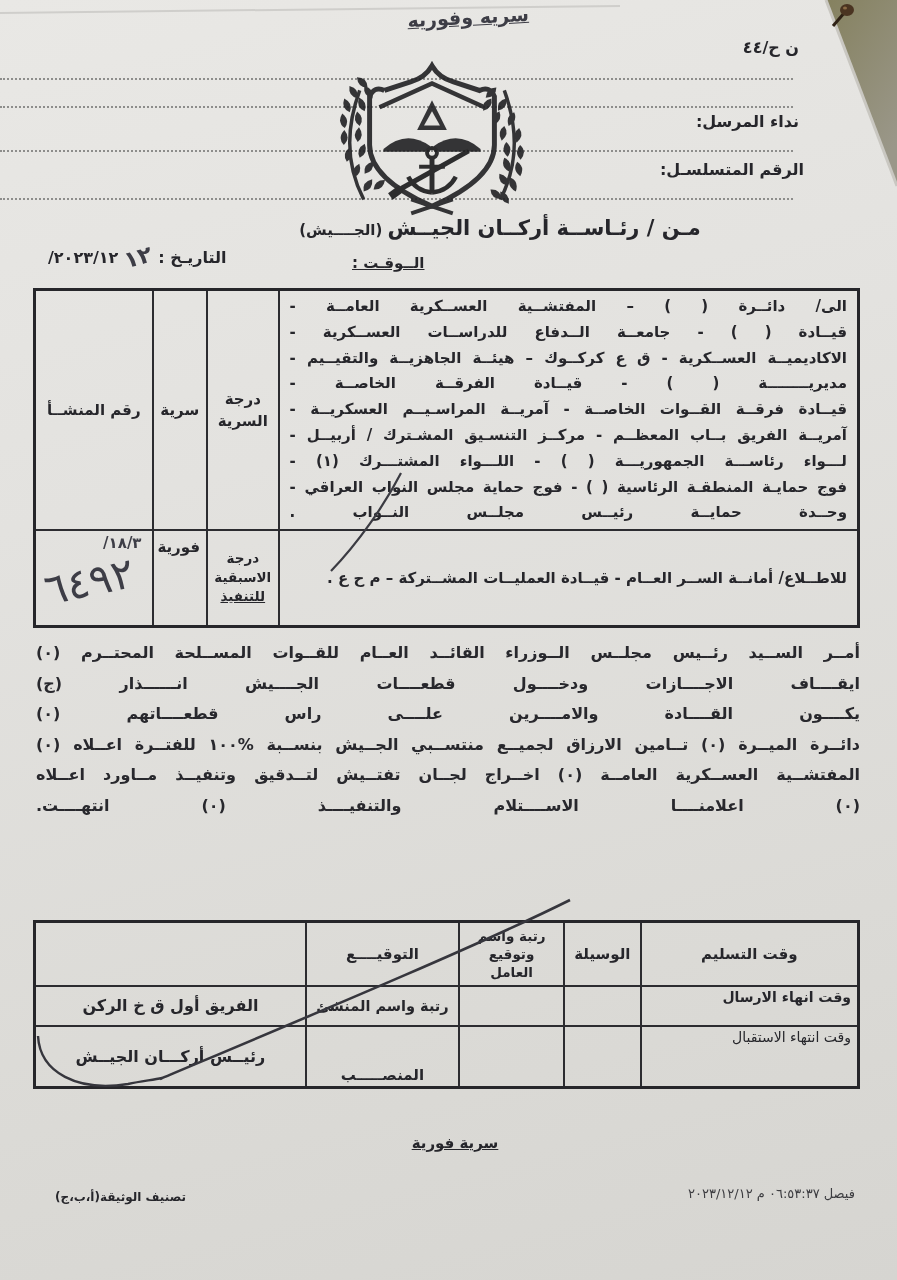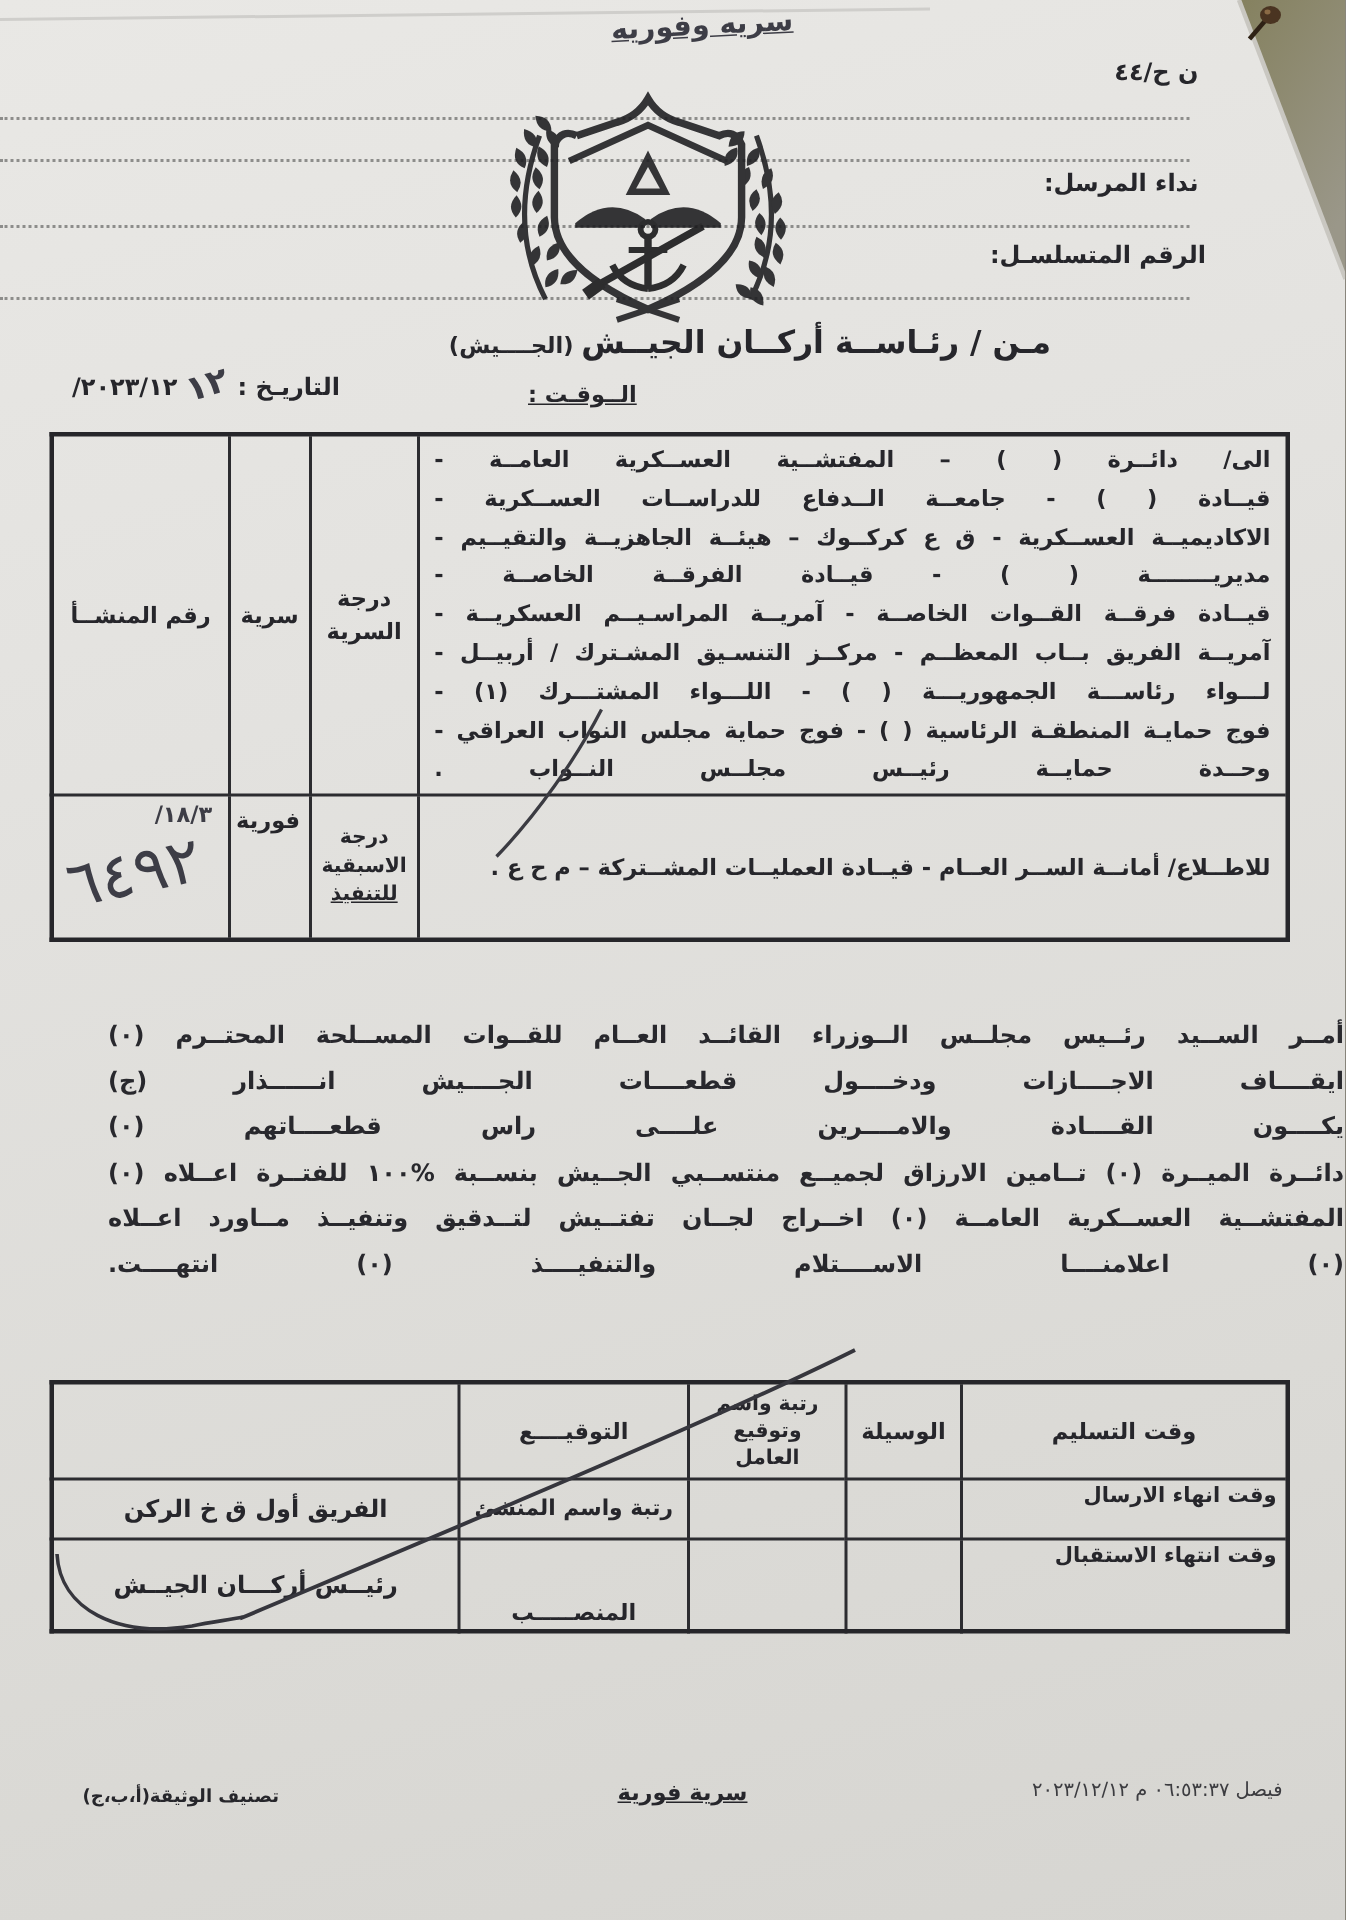--- a/index.html
+++ b/index.html
@@ -160,21 +160,21 @@
         <span class="ar b" style="font-size:15px;">فورية</span>
       </td>
       <td style="position:relative;">
         <span class="hand" dir="ltr" style="position:absolute; top:3px; right:10px; font-size:15px;">/١٨/٣</span>
         <span class="hand" style="position:absolute; top:26px; left:8px; font-size:42px; letter-spacing:3px; transform:rotate(-12deg); font-weight:500;">٦٤٩٢</span>
       </td>
     </tr>
   </tbody>
     </table>
 
-  <div class="abs" style="top:675px; left:36px; width:824px; z-index:3;margin-left:36px;">
+  <div class="abs" style="top:638px; left:36px; width:824px; z-index:3;">
     <div class="bodyline">أمــر الســيد رئــيس مجلــس الــوزراء القائــد العــام للقــوات المســلحة المحتــرم (٠)</div>
     <div class="bodyline">ايقــــاف الاجــــازات ودخــــول قطعــــات الجــــيش انــــــذار (ج)</div>
     <div class="bodyline">يكــــون القــــادة والامــــرين علــــى راس قطعــــاتهم (٠)</div>
     <div class="bodyline">دائــرة الميــرة (٠) تــامين الارزاق لجميــع منتســبي الجــيش بنســبة %١٠٠ للفتــرة اعــلاه (٠)</div>
     <div class="bodyline">المفتشــية العســكرية العامــة (٠) اخــراج لجــان تفتــيش لتــدقيق وتنفيــذ مــاورد اعــلاه</div>
     <div class="bodyline">(٠) اعلامنــــا الاســــتلام والتنفيــــذ (٠) انتهــــت.</div>
   </div>
 
   <table class="doc abs" style="top:920px; left:33px; width:827px; z-index:3;">
     <colgroup>
@@ -193,31 +193,31 @@
       <td></td>
     </tr>
     <tr style="height:40px;">
       <td style="vertical-align:top; text-align:right; font-size:14px; font-weight:bold;">وقت انهاء الارسال</td>
       <td></td>
       <td></td>
       <td class="center" style="font-size:14.5px; font-weight:bold;">رتبة واسم المنشئ</td>
       <td class="center" style="font-size:16px; font-weight:bold;">الفريق أول ق خ الركن</td>
     </tr>
     <tr style="height:62px;">
-      <td style="vertical-align:top; font-size:14px; font-weight:bold;margin-left:47px;">وقت انتهاء الاستقبال</td>
+      <td style="vertical-align:top; font-size:14px; font-weight:normal;margin-left:47px;">وقت انتهاء الاستقبال</td>
       <td></td>
       <td></td>
       <td class="center" style="vertical-align:bottom; font-size:15px; font-weight:bold;">المنصـــــب</td>
       <td class="center" style="font-size:16px; font-weight:bold;">رئيــس أركـــان الجيــش</td>
     </tr>
   </tbody>
     </table>
 
   <div class="abs ar" style="top:1186px; right:42px; font-size:13px; color:#3c3c40; z-index:3;">فيصل ٠٦:٥٣:٣٧ م      ٢٠٢٣/١٢/١٢</div>
-  <div class="abs ar b underl" style="top:1186px; left:405px; width:100px; text-align:center; font-size:15px; z-index:3;">سرية فورية</div>
+  <div class="abs ar b underl" style="top:1134px; left:405px; width:100px; text-align:center; font-size:15px; z-index:3;">سرية فورية</div>
   <div class="abs ar b" style="top:1190px; left:55px; font-size:12px; z-index:3;">تصنيف الوثيقة(أ،ب،ج)</div>
 
   <svg id="overlay" width="897" height="1280" viewBox="0 0 897 1280">
     <defs>
       <linearGradient id="cornerGrad" x1="0" y1="0" x2="0.6" y2="1">
         <stop offset="0" stop-color="#85815f"></stop>
         <stop offset="1" stop-color="#9a9789"></stop>
       </linearGradient>
     </defs>
 

